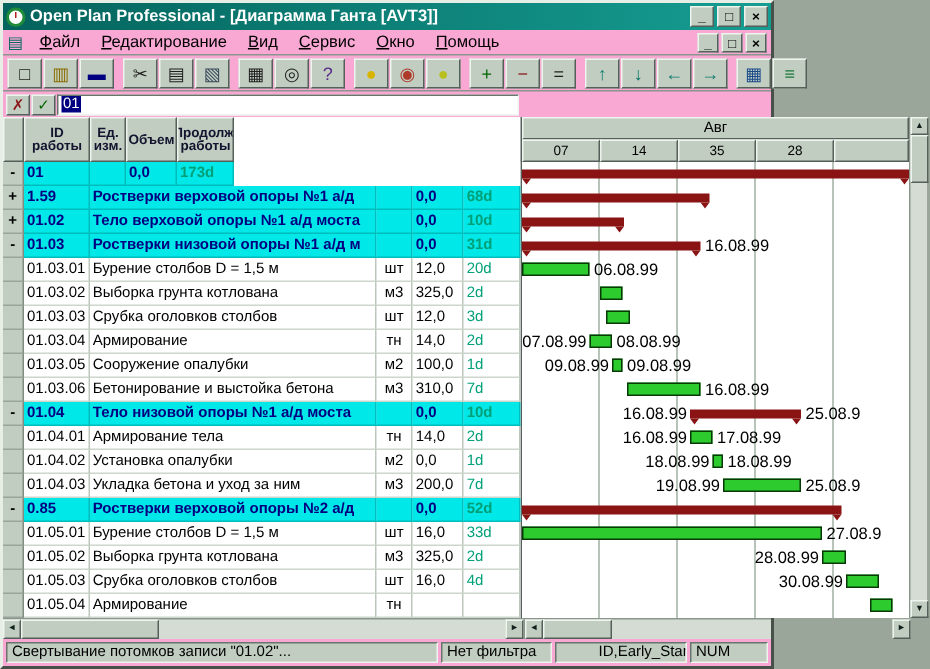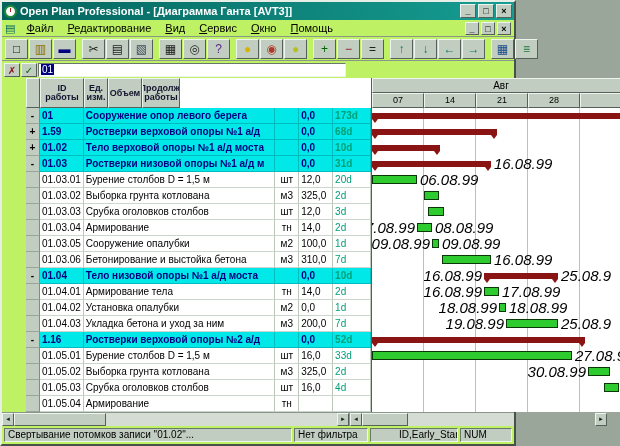--- a/index.html
+++ b/index.html
@@ -1,17 +1,17 @@
 <!DOCTYPE html>
 <html style="--sum-bg: #00e8e8; --sum-bar: #8a1414; --task-bar: #2ecb2e; --dur-col: #00a078; --tb-l: #04635c; --tb-r: #169d92;"><head>
 <meta charset="utf-8">
 <style>
   * { margin:0; padding:0; box-sizing:border-box; font-family:"Liberation Sans","DejaVu Sans",sans-serif; }
   html,body { width:620px; height:446px; overflow:hidden; background:#9aa69a; }
-  .window { width:516px; height:446px; background:#bef264; border:2px solid; border-color:#e6eee6 #47514a #47514a #e6eee6; display:flex; flex-direction:column; }
+  .window { width:516px; height:446px; background:#f9a8d4; border:2px solid; border-color:#e6eee6 #47514a #47514a #e6eee6; display:flex; flex-direction:column; }
 
   
   .titlebar { flex:0 0 18px; display:flex; align-items:center; gap:3px; padding:0 2px;
     background:linear-gradient(90deg,var(--tb-l),var(--tb-r)); color:#fff; font-size:11px; font-weight:bold; overflow:hidden;}
   .app-icon { width:13px; height:13px; border-radius:50%; background:#fff; border:2px solid #1f8a3a; flex:0 0 auto; position:relative;}
   .app-icon::after{content:""; position:absolute; left:4px; top:1px; width:1px; height:4px; background:#b02020;}
   .title-text { flex:1; white-space:nowrap; overflow:hidden; }
   .win-controls, .mdi-controls { display:flex; gap:2px; }
   .win-btn, .mdi-btn { width:16px; height:14px; background:#c1cdc1; color:#000; font-size:9px; font-weight:bold;
     line-height:12px; text-align:center; border:1px solid; border-color:#eef4ee #55605a #55605a #eef4ee; cursor:default;}
@@ -33,21 +33,21 @@
 
   
   .editrow { flex:0 0 17px; display:flex; align-items:center; gap:1px; padding:0 2px; }
   .edit-btn { width:16px; height:14px; text-align:center; font-size:10px; line-height:13px; background:#c1cdc1;
     border:1px solid; border-color:#eef4ee #55605a #55605a #eef4ee; }
   .edit-field { width:308px; height:14px; background:#fff; font-size:10px; line-height:12px; padding:0 2px;
     border:1px solid; border-color:#6a766c #eef4ee #eef4ee #6a766c; overflow:hidden; white-space:nowrap;}
   .sel { background:#000080; color:#fff; padding:0 1px; }
 
   
-  .main { flex:1; min-height:0; display:flex;margin-left:24px; }
+  .main { flex:1; min-height:0; display:flex; }
   .table-pane { width:346px; flex:0 0 346px; display:flex; flex-direction:column; border-right:1px solid #55605a; background:#fff; }
   .t-head { flex:0 0 30px; display:flex; }
   .th { background:#c1cdc1; border:1px solid; border-color:#eef4ee #55605a #55605a #eef4ee;
     font-size:9px; font-weight:bold; color:#14142e; display:flex; align-items:center; justify-content:center; text-align:center; overflow:hidden; line-height:9px;}
   .w-marker{width:14px;} .w-id{width:44px;} .w-name{width:192px;} .w-unit{width:24px;} .w-vol{width:34px;} .w-dur{width:38px;}
   .t-rows { flex:1; overflow:hidden; }
   .t-row { height:16px; display:flex; font-size:10px; background:#fff; }
   .c { height:16px; line-height:15px; padding:0 2px; border-right:1px solid #bcc8bc; border-bottom:1px solid #ccd6cc;
     white-space:nowrap; overflow:hidden; }
   .c.marker { background:#c1cdc1; border-right:1px solid #808c82; border-bottom:1px solid #99a49b; text-align:center; padding:0; font-weight:bold; }
@@ -66,21 +66,21 @@
   .g-week-fill { flex:1; width:auto; }
   .g-rows { flex:1; position:relative; overflow:hidden;
     background:repeating-linear-gradient(to right, transparent 0px, transparent 51px, #b8c4b8 51px, #b8c4b8 52px); }
   .g-row { height:16px; position:relative; }
   .g-bar { position:absolute; }
   .g-bar.task { top:3px; height:9px; background:var(--task-bar); border:1px solid #083808; }
   .g-bar.summary { top:5px; height:6px; background:var(--sum-bar); }
   .g-bar.summary::before, .g-bar.summary::after { content:""; position:absolute; top:6px; width:0; height:0;
     border-left:3px solid transparent; border-right:3px solid transparent; border-top:4px solid var(--sum-bar); }
   .g-bar.summary::before { left:0; } .g-bar.summary::after { right:0; }
-  .g-lab { position:absolute; top:3px; font-size:15px; line-height:10px; white-space:nowrap; color:#000;font-style:italic; }
+  .g-lab { position:absolute; top:3px; font-size:11px; line-height:10px; white-space:nowrap; color:#000; }
 
   
   .vscroll { width:12px; flex:0 0 12px; background:#d4dcd4; display:flex; flex-direction:column; border-left:1px solid #8a968c;}
   .sc-btn { width:12px; height:12px; flex:0 0 12px; background:#c1cdc1; border:1px solid; border-color:#eef4ee #55605a #55605a #eef4ee;
     font-size:6px; line-height:10px; text-align:center; color:#10201a; }
   .v-track { flex:1; position:relative; }
   .v-thumb { position:absolute; top:0; left:0; width:12px; height:32px; background:#c1cdc1;
     border:1px solid; border-color:#eef4ee #55605a #55605a #eef4ee; }
   .hscrollrow { flex:0 0 14px; display:flex; border-top:1px solid #8a968c; background:#d4dcd4; }
   .hscroll { display:flex; }
@@ -223,21 +223,20 @@
         <div class="th w-marker"></div>
       <div class="th w-id">ID работы</div>
           <div class="th w-unit">Ед. изм.</div>
           <div class="th w-vol">Объем</div>
           <div class="th w-dur">Продолж. работы</div>
         </div>
       <div class="t-rows">
           <div class="t-row sum">
             <div class="c marker w-marker">-</div>
             <div class="c id w-id">01</div>
-            <div class="c name w-name">Сооружение опор левого берега</div>
             <div class="c unit w-unit"></div>
             <div class="c vol w-vol">0,0</div>
             <div class="c dur w-dur">173d</div>
           </div>
           <div class="t-row sum">
             <div class="c marker w-marker">+</div>
             <div class="c id w-id">1.59</div>
             <div class="c name w-name">Ростверки верховой опоры №1 а/д</div>
             <div class="c unit w-unit"></div>
             <div class="c vol w-vol">0,0</div>
@@ -334,21 +333,21 @@
           <div class="t-row">
             <div class="c marker w-marker"></div>
             <div class="c id w-id">01.04.03</div>
             <div class="c name w-name">Укладка бетона и уход за ним</div>
             <div class="c unit w-unit">м3</div>
             <div class="c vol w-vol">200,0</div>
             <div class="c dur w-dur">7d</div>
           </div>
           <div class="t-row sum">
             <div class="c marker w-marker">-</div>
-            <div class="c id w-id">1.16</div>
+            <div class="c id w-id">0.85</div>
             <div class="c name w-name">Ростверки верховой опоры №2 а/д</div>
             <div class="c unit w-unit"></div>
             <div class="c vol w-vol">0,0</div>
             <div class="c dur w-dur">52d</div>
           </div>
           <div class="t-row">
             <div class="c marker w-marker"></div>
             <div class="c id w-id">01.05.01</div>
             <div class="c name w-name">Бурение столбов D = 1,5 м</div>
             <div class="c unit w-unit">шт</div>
@@ -380,21 +379,21 @@
             <div class="c dur w-dur"></div>
           </div>
         </div>
     </div>
 
     <div class="gantt-pane">
       <div class="g-month">Авг</div>
       <div class="g-weeks">
           <div class="g-week">07</div>
           <div class="g-week">14</div>
-          <div class="g-week">21</div>
+          <div class="g-week">35</div>
           <div class="g-week">28</div>
           <div class="g-week-fill"></div>
         </div>
       <div class="g-rows">
           <div class="g-row">
             <div class="g-bar summary" style="left: 0px; width: 258px;"></div>
           </div>
           <div class="g-row">
             <div class="g-bar summary" style="left: 0px; width: 125px;"></div>
           </div>
@@ -448,20 +447,24 @@
             <span class="g-lab" style="right: 126px;">19.08.99</span>
             <div class="g-bar task" style="left: 134px; width: 52px;"></div>
             <span class="g-lab" style="left: 189px;">25.08.9</span>
           </div>
           <div class="g-row">
             <div class="g-bar summary" style="left: 0px; width: 213px;"></div>
           </div>
           <div class="g-row">
             <div class="g-bar task" style="left: 0px; width: 200px;"></div>
             <span class="g-lab" style="left: 203px;">27.08.9</span>
+          </div>
+          <div class="g-row">
+            <span class="g-lab" style="right: 60px;">28.08.99</span>
+            <div class="g-bar task" style="left: 200px; width: 16px;"></div>
           </div>
           <div class="g-row">
             <span class="g-lab" style="right: 44px;">30.08.99</span>
             <div class="g-bar task" style="left: 216px; width: 22px;"></div>
           </div>
           <div class="g-row">
             <div class="g-bar task" style="left: 232px; width: 15px;"></div>
           </div>
         </div>
     </div>

